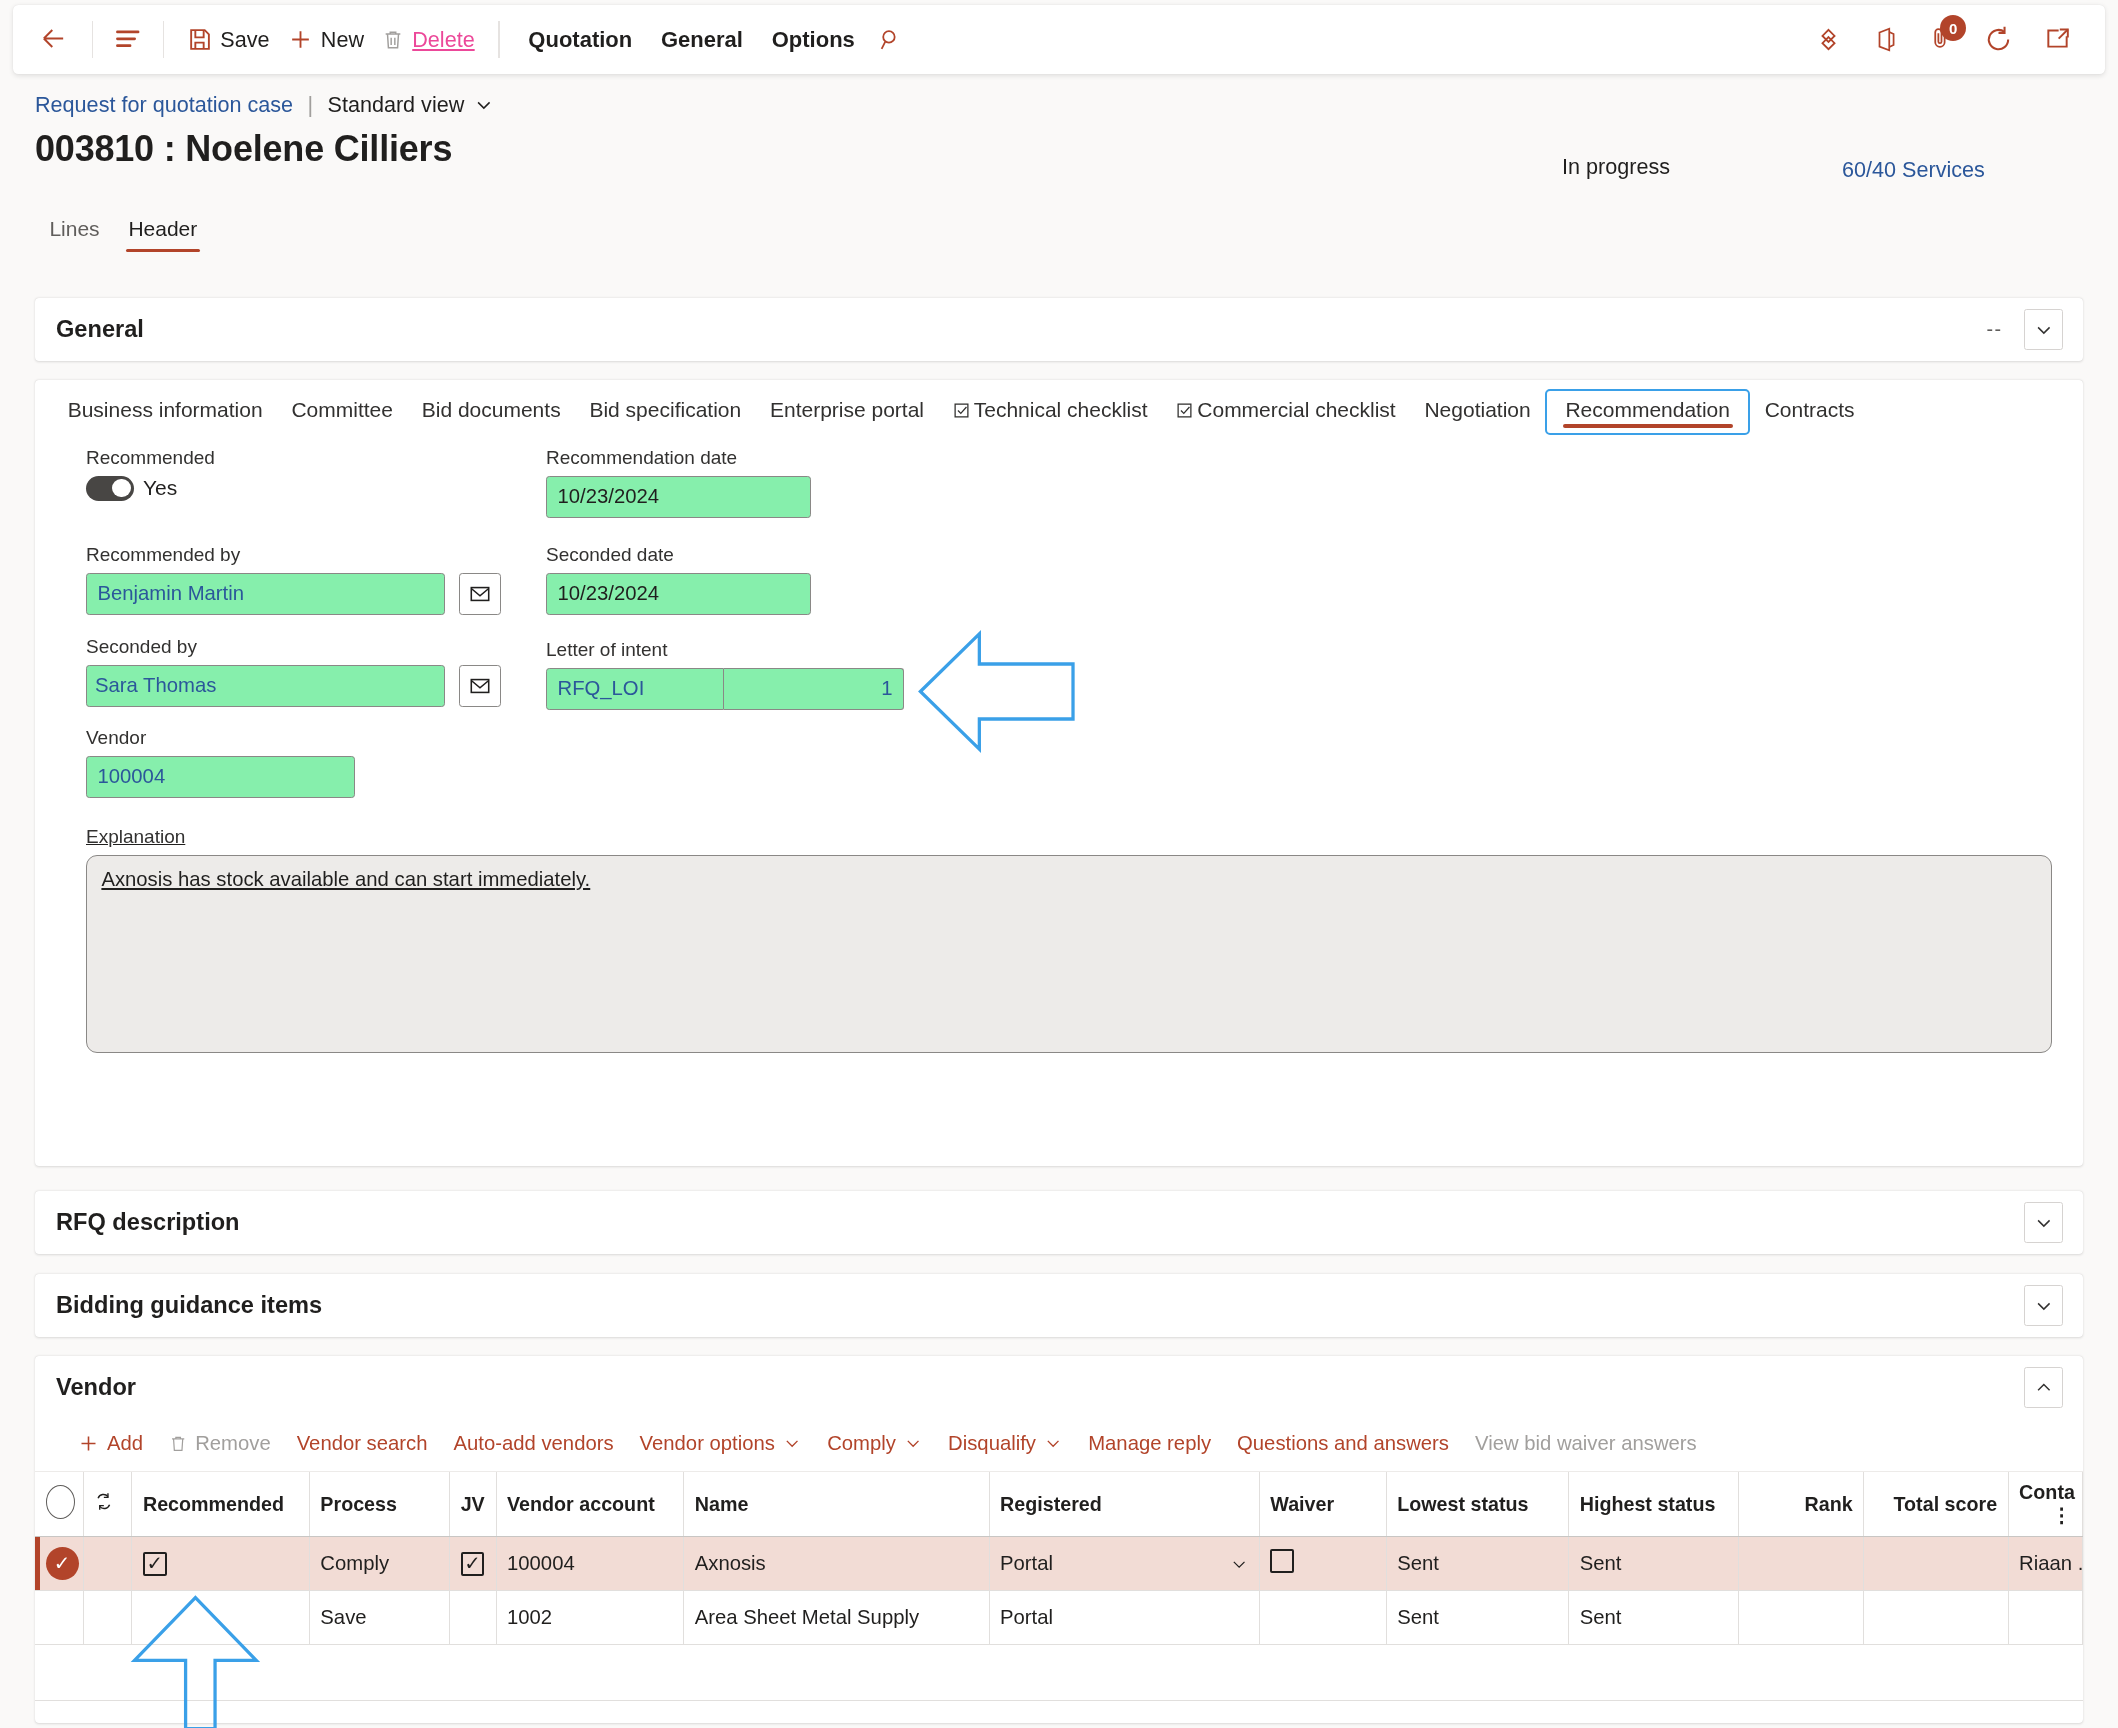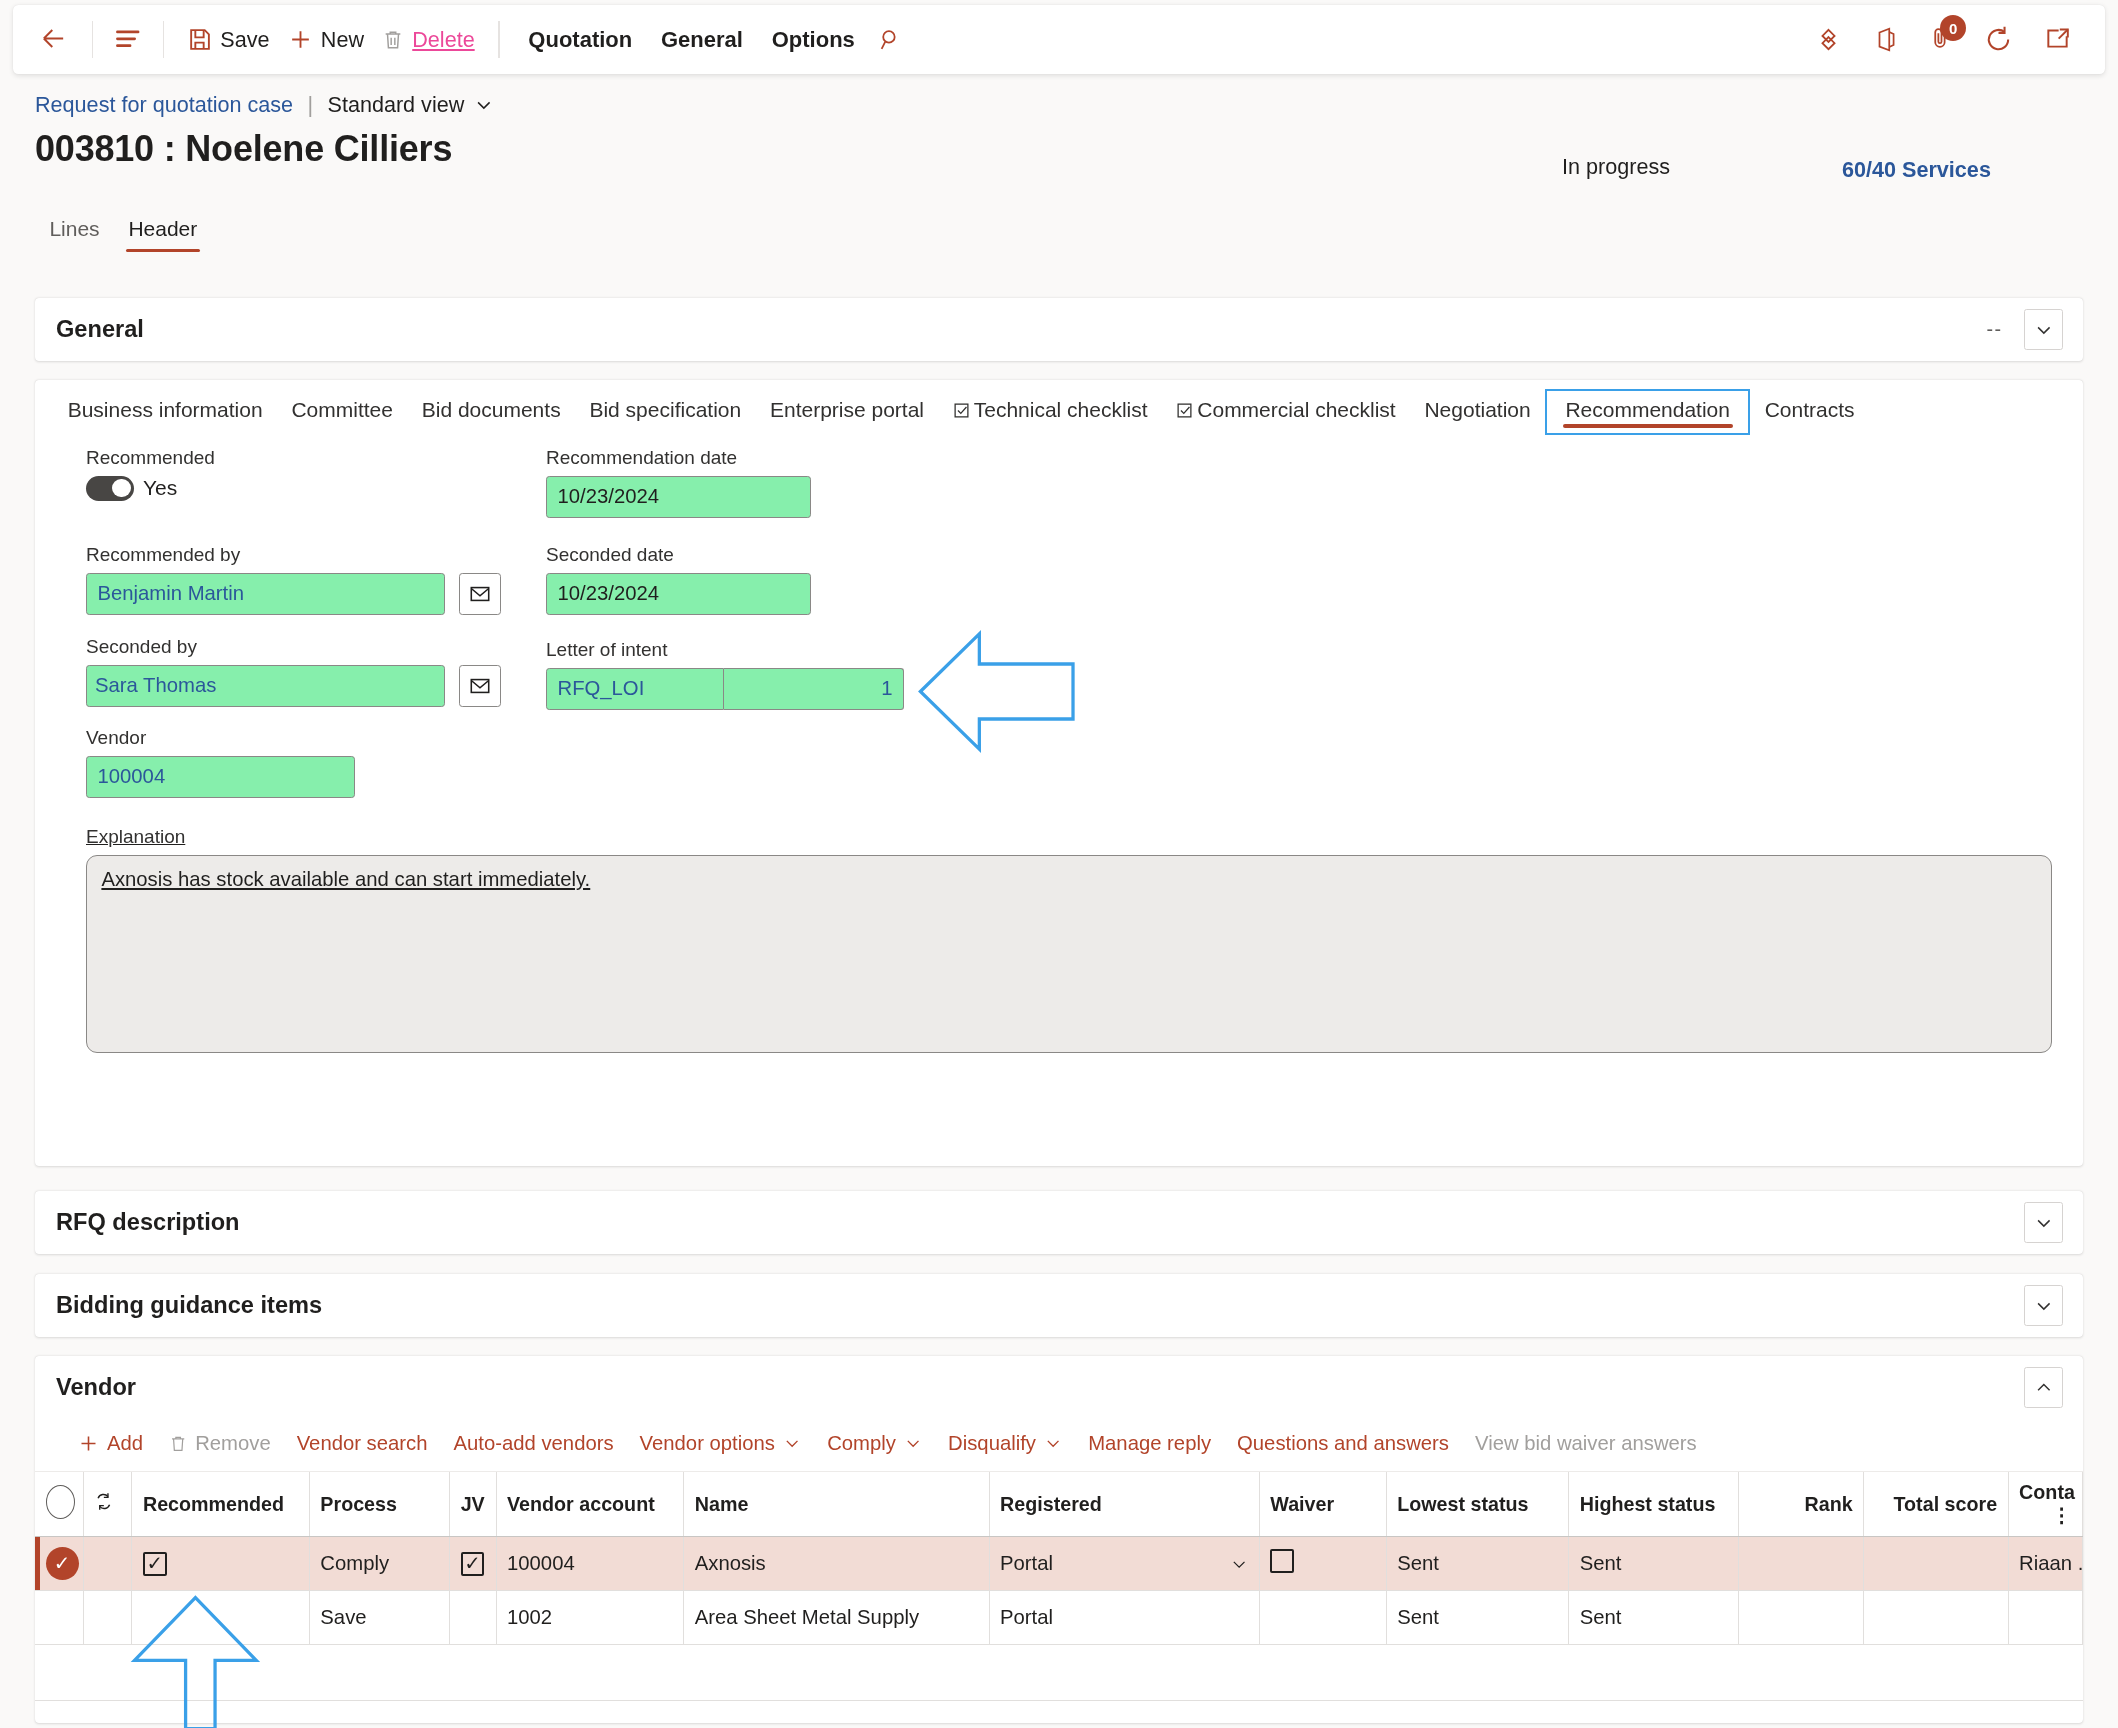--- a/index.html
+++ b/index.html
@@ -48,21 +48,21 @@
   }
   .crumb-link { color: #2b579a; cursor: pointer; }
   .crumb-div { color: #a19f9d; margin: 0 14.4px; }
   .crumb-view { color: #201f1e; display: flex; align-items: center; gap: 9.2px; cursor: pointer; }
 
   .pagetitle {
     position: absolute; left: 35px; top: 128px;
     font-size: 36px; font-weight: 600; letter-spacing: -0.2px;
   }
   .status-text { position: absolute; left: 1562px; top: 154px; font-size: 21.6px; color: #201f1e; }
-  .legal-link { position: absolute; left: 1842px; top: 157px; font-size: 21.6px; color: #2b579a; cursor: pointer; font-weight: bold; }
+  .legal-link { position: absolute; left: 1842px; top: 157px; font-size: 21.6px; color: #2b579a; cursor: pointer; }
 
   .toptabs { position: absolute; left: 35px; top: 210px; display: flex; gap: 0; }
   .toptab {
     font-size: 21px; color: #605e5c; padding: 6.6px 14.4px 13px 14.4px;
     cursor: pointer; position: relative;
   }
   .toptab.active { color: #201f1e; }
   .toptab.active::after {
     content: ""; position: absolute; left: 11.8px; right: 11.8px; bottom: 1.3px;
     height: 3.3px; background: #b2442a; border-radius: 2px;
@@ -86,21 +86,21 @@
 
   
   .gov-tabs {
     display: flex; align-items: flex-end; padding: 0 18.3px; gap: 0; margin-top: 9.2px;
   }
   .gtab {
     font-size: 21px; color: #323130; padding: 9.2px 14.4px 13px 14.4px;
     white-space: nowrap; cursor: pointer; position: relative; display:flex; align-items:center; gap: 3.9px;
   }
   .gtab.active {
-    border: 2px solid #3aa0e8; border-radius: 0; padding: 7.2px 18.3px 11px 18.3px;
+    border: 2px solid #3aa0e8; border-radius: 5px; padding: 7.2px 18.3px 11px 18.3px;
   }
   .gtab.active::after {
     content: ""; position: absolute; left: 15.7px; right: 15.7px; bottom: 5.2px;
     height: 3.9px; background: #b2442a; border-radius: 2px;
   }
 
   
   .form { position: relative; padding: 18.3px 19.7px 22px 51px; }
   .fieldlabel { font-size: 19px; color: #323130; margin-bottom: 6.6px; }
   .tbox {

